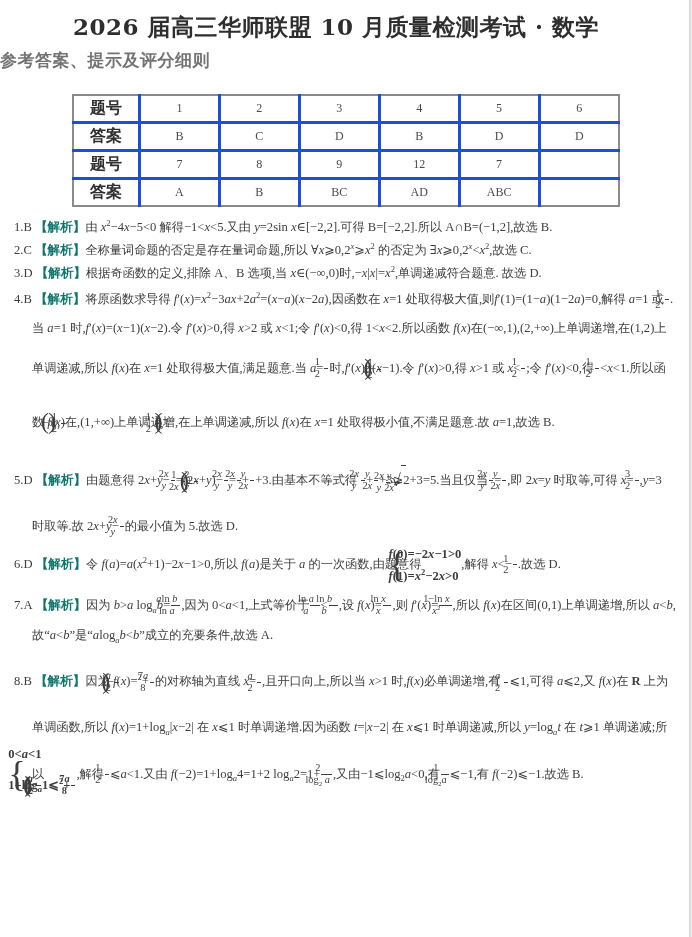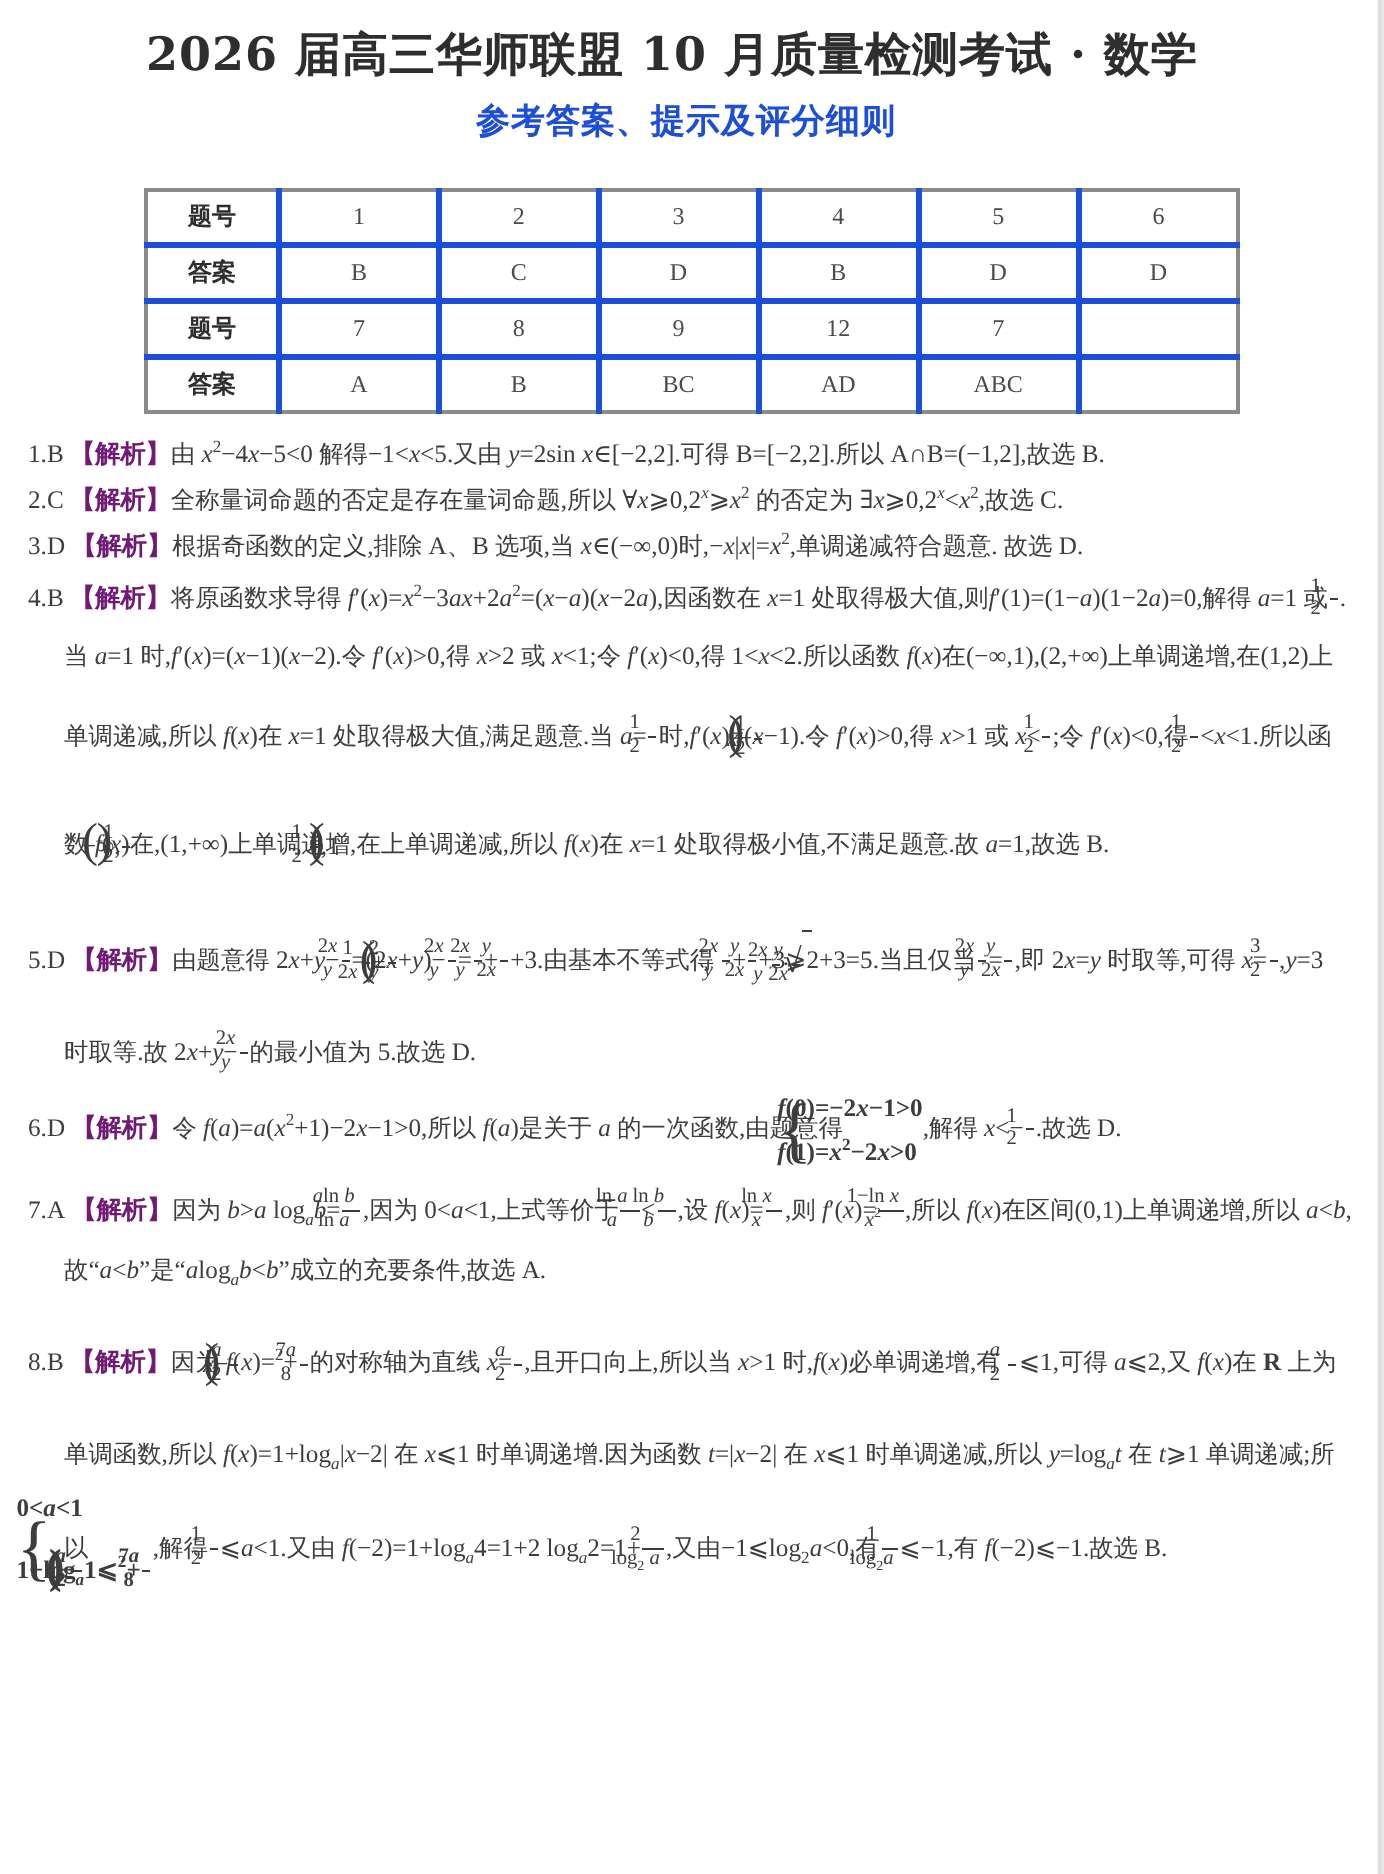--- a/index.html
+++ b/index.html
@@ -31,24 +31,23 @@
     text-align: center;
     font-size: 23px;
     font-weight: bold;
     letter-spacing: 0.5px;
     color: #2e2e2e;
     margin: 12px 0 0 0;
     padding-right: 20px;
     font-family: "DejaVu Serif", "Liberation Serif", serif;
   }
   .title-sub {
-    text-align: center;
     font-size: 17px;
     font-weight: bold;
-    color: #1d4ed8;
+    color: #737373;
     margin: 6px 0 0 0;
     padding-right: 6px;
     letter-spacing: 0.5px;
     font-family: "DejaVu Sans", "Liberation Sans", sans-serif;
   }
 
   
   .table-wrap {
     margin: 22px auto 0 auto;
     width: 548px;
@@ -63,21 +62,21 @@
     height: 23px;
     text-align: center;
     vertical-align: middle;
     font-size: 12px;
     color: #4a4a4a;
     font-family: "Liberation Serif", serif;
   }
   table.answers td.hdr {
     font-family: "DejaVu Sans", "Liberation Sans", sans-serif;
     font-weight: bold;
-    font-size: 12px;
+    font-size: 16px;
     color: #2e2e2e;
     width: 62px;
   }
   table.answers tr.thick-top td {
     border-top: 2px solid #8a8a8a;
   }
   table.answers tr:first-child td {
     border-top: 2px solid #8a8a8a;
   }
   table.answers tr:last-child td {
@@ -98,21 +97,21 @@
     margin: 0 0 2px 0;
     padding-left: 18px;
     text-indent: -18px;
   }
   .sol.tall { line-height: 2.25; }
   .sol.vtall { line-height: 2.45; }
   .num { font-family: "Liberation Serif", serif; }
   .tag {
     font-weight: bold;
     font-family: "DejaVu Sans", "Liberation Sans", sans-serif;
-    color: #701a75;
+    color: #0f766e;
   }
   .cn { font-family: "DejaVu Sans", "Liberation Sans", sans-serif; font-size: 12.2px; }
   .mi { font-style: italic; font-family: "Liberation Serif", serif; }
   .mn { font-family: "Liberation Serif", serif; font-style: normal; }
   .bb { font-weight: bold; font-family: "Liberation Serif", serif; font-style: normal; }
 
   
   .frac {
     display: inline-block;
     vertical-align: middle;

